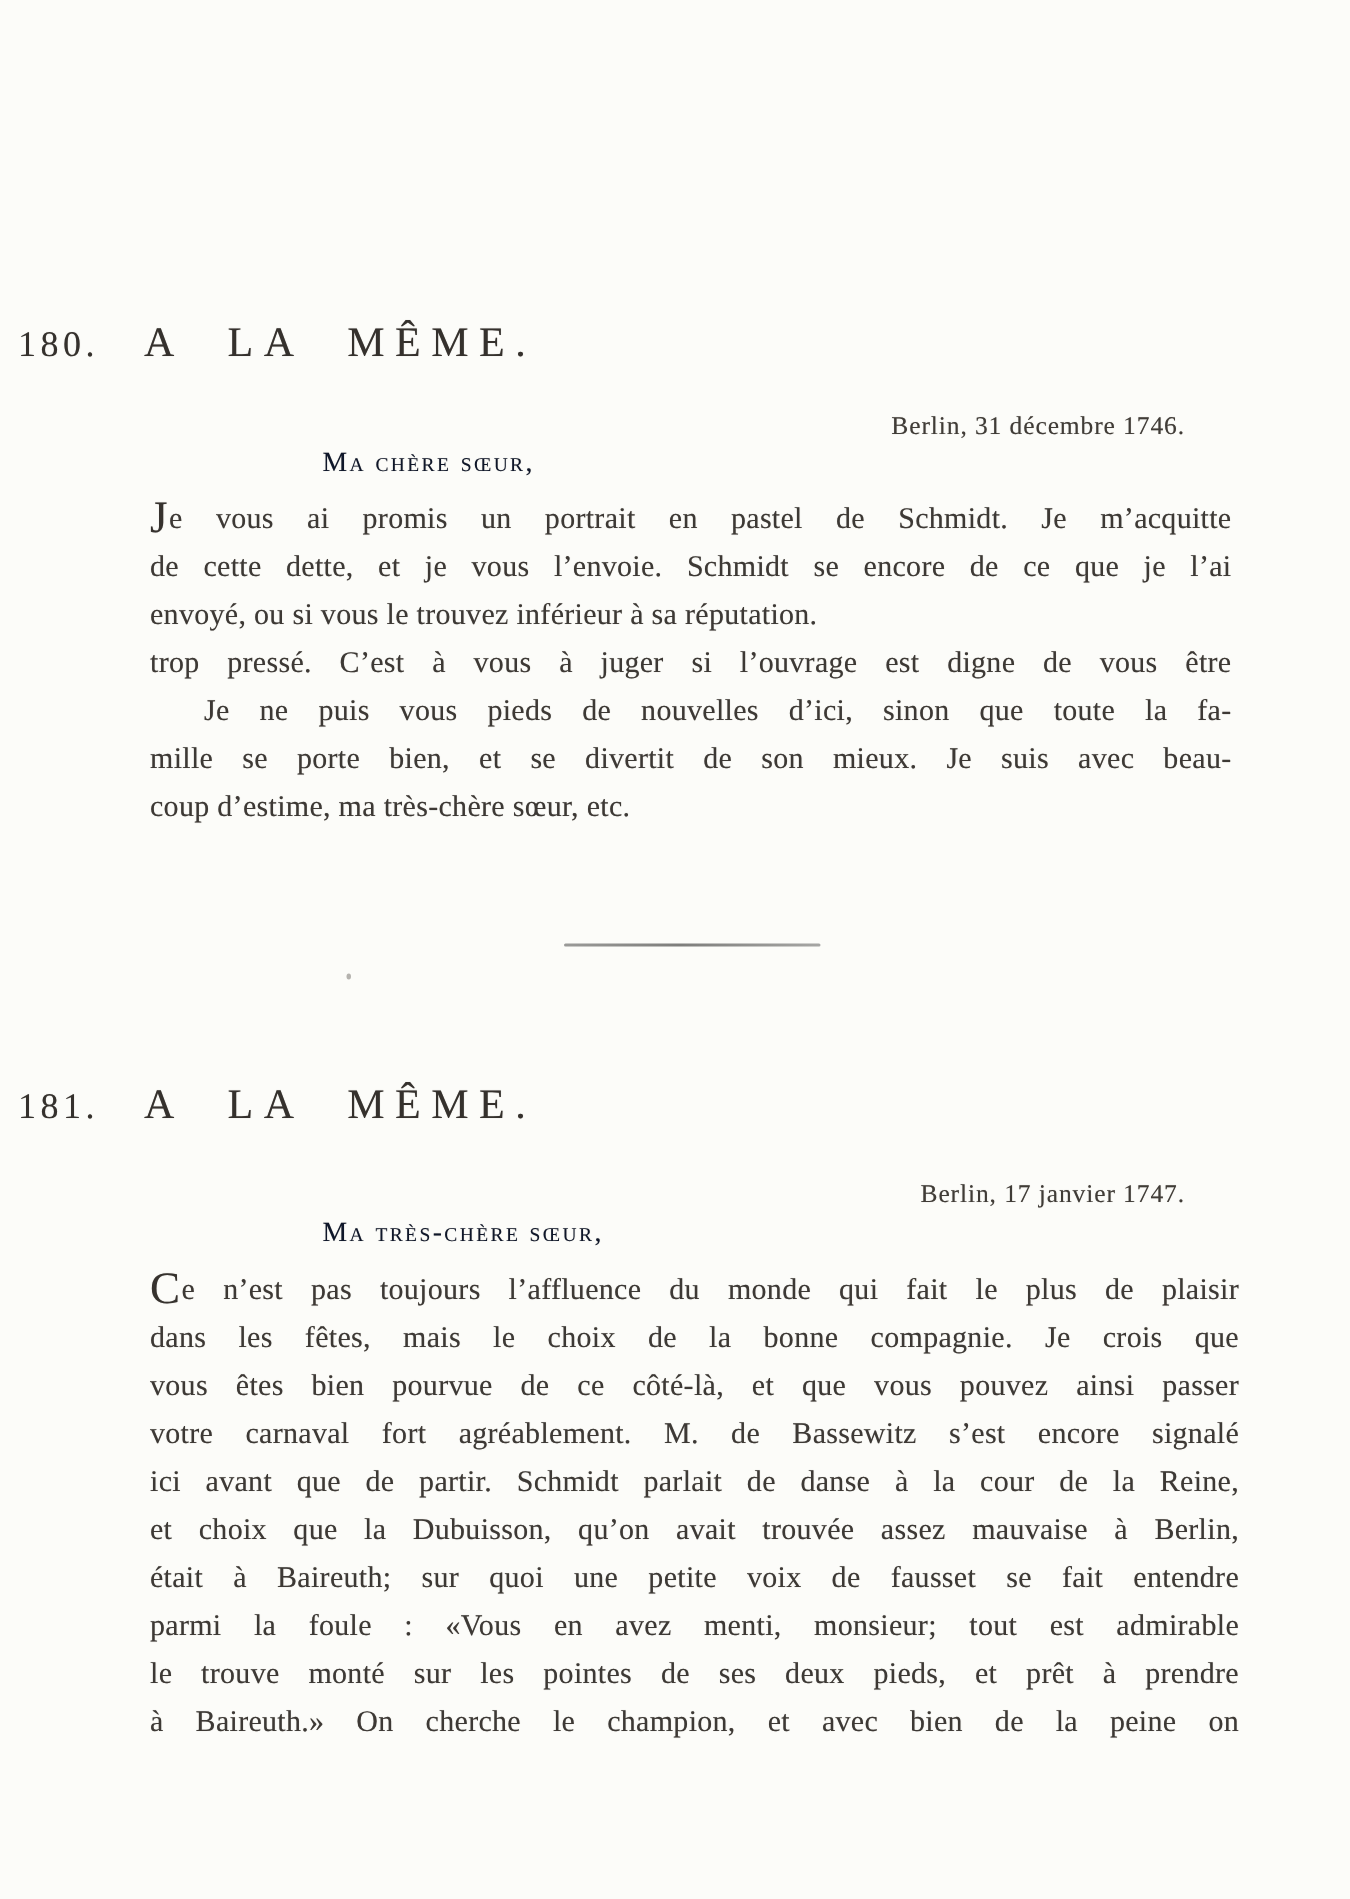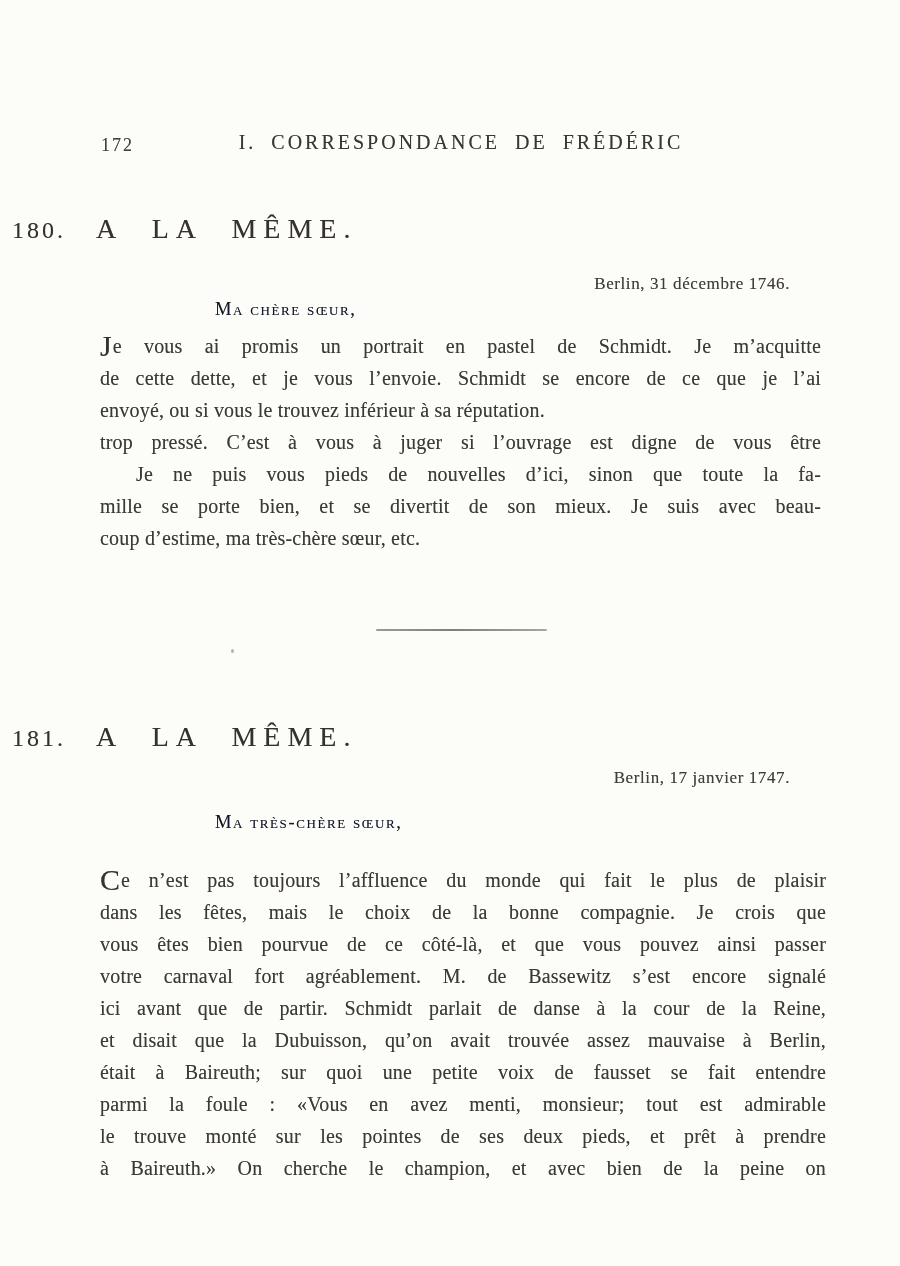--- a/index.html
+++ b/index.html
@@ -42,39 +42,39 @@
   .h181 { top: 721px; }
   .hnum { font-size: 24px; letter-spacing: 3px; margin-right: 26px; }
   .htit { font-size: 28px; letter-spacing: 7px; word-spacing: 16px; }
 
   
   .dateline {
     position: absolute; right: 110px;
     font-size: 17px; letter-spacing: 0.6px; color: #403c37;
   }
   .d1 { top: 274px; }
-  .d2 { top: 768px; }
+  .d2 { top: 786px; }
 
   
   .salutation {
     position: absolute; left: 215px;
     font-size: 18.5px; font-variant: small-caps; letter-spacing: 1.6px;
     color: #0f172a;
   }
   .s1 { top: 299px; }
   .s2 { top: 812px; }
 
   
   .body-block {
     position: absolute; left: 100px;
     font-size: 20px; line-height: 32px; letter-spacing: 0.2px;
     color: #3d3935;
   }
   .b1 { top: 330px; width: 721px; }
-  .b2 { top: 844px; width: 726px; margin-top: 20px; }
+  .b2 { top: 844px; width: 726px; }
   .line { text-align: justify; text-align-last: justify; }
   .line.endline { text-align-last: left; }
   .line.indent { padding-left: 36px; }
   .drop {
     font-size: 30px; line-height: 10px; vertical-align: -2.5px;
     letter-spacing: 1px; color: #36322e;
   }
 
   
   .divider {
@@ -88,24 +88,20 @@
   .speck {
     position: absolute; top: 649px; left: 231px;
     width: 3px; height: 4px; background: #b5b3af; border-radius: 50%;
   }
 </style>
 </head>
 <body>
 
 <div class="page">
 
-  <div class="running-header">
-    <span class="pagenum">172</span>
-    <div class="htitle">I.  CORRESPONDANCE DE FRÉDÉRIC</div>
-  </div>
 
   <div class="letter-heading h180">
     <span class="hnum">180.</span>
     <span class="htit">A LA MÊME.</span>
   </div>
 
   <div class="dateline d1">Berlin, 31 décembre 1746.</div>
   <div class="salutation s1">Ma chère sœur,</div>
 
   <div class="body-block b1">
@@ -128,20 +124,20 @@
 
   <div class="dateline d2">Berlin, 17 janvier 1747.</div>
   <div class="salutation s2">Ma très-chère sœur,</div>
 
   <div class="body-block b2">
     <div class="line"><span class="drop">C</span><span>e n’est pas toujours l’affluence du monde qui fait le plus de plaisir</span></div>
     <div class="line">dans les fêtes, mais le choix de la bonne compagnie. Je crois que</div>
     <div class="line">vous êtes bien pourvue de ce côté-là, et que vous pouvez ainsi passer</div>
     <div class="line">votre carnaval fort agréablement. M. de Bassewitz s’est encore signalé</div>
     <div class="line">ici avant que de partir. Schmidt parlait de danse à la cour de la Reine,</div>
-    <div class="line">et disait que la Dubuisson, qu’on avait trouvée assez mauvaise à Berlin,</div>
+    <div class="line">et choix que la Dubuisson, qu’on avait trouvée assez mauvaise à Berlin,</div>
     <div class="line">était à Baireuth; sur quoi une petite voix de fausset se fait entendre</div>
     <div class="line">parmi la foule : «Vous en avez menti, monsieur; tout est admirable</div>
     <div class="line">le trouve monté sur les pointes de ses deux pieds, et prêt à prendre</div>
     <div class="line">à Baireuth.» On cherche le champion, et avec bien de la peine on</div>
   </div>
 
 </div>
 
 </body></html>

